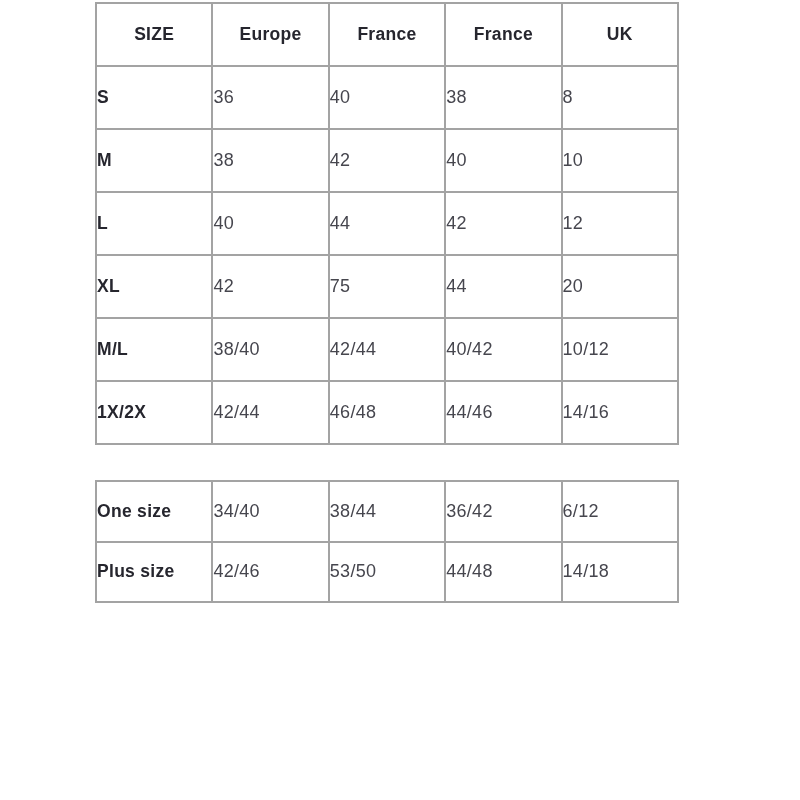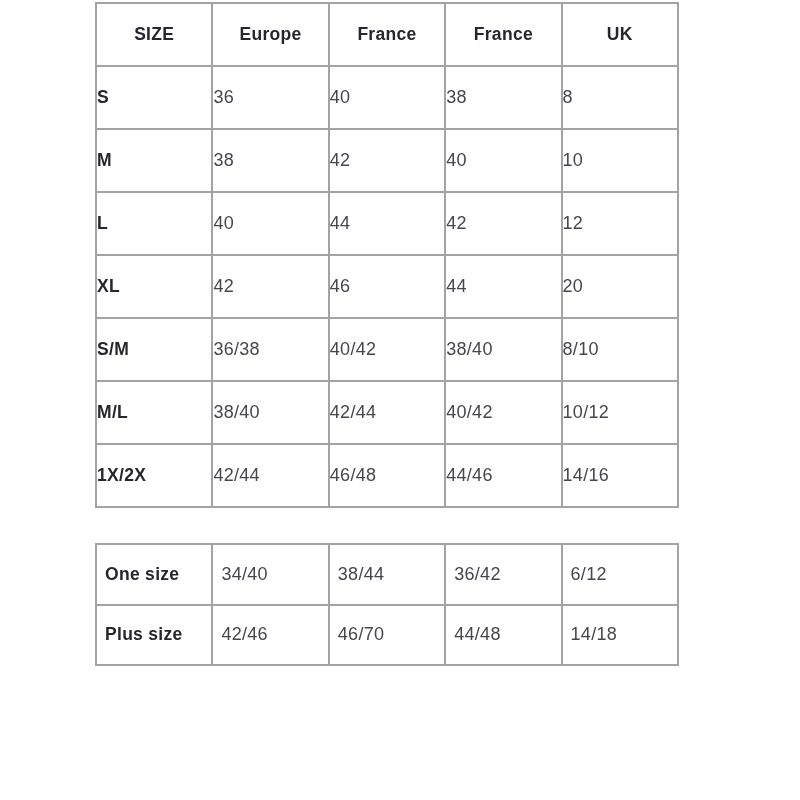--- a/index.html
+++ b/index.html
@@ -30,21 +30,21 @@
     letter-spacing: 0.3px;
     padding: 0;
     background: #ffffff;
   }
   th, td.b {
     font-weight: 700;
     color: #26262e;
     font-size: 17.5px;
   }
   .gap { height: 35px; }
-  table.t2 td { height: 58.5px; padding-left: 8px; }
+  table.t2 td { height: 58.5px; }
 </style>
 </head>
 <body>
 
 <div class="wrap">
 
   <table class="t1">
     <tbody>
         <tr>
       <th>SIZE</th>
@@ -70,30 +70,23 @@
     <tr>
       <td class="b">L</td>
       <td>40</td>
       <td>44</td>
       <td>42</td>
       <td>12</td>
     </tr>
     <tr>
       <td class="b">XL</td>
       <td>42</td>
-      <td>46</td>
+      <td>75</td>
       <td>44</td>
       <td>20</td>
-    </tr>
-    <tr>
-      <td class="b">S/M</td>
-      <td>36/38</td>
-      <td>40/42</td>
-      <td>38/40</td>
-      <td>8/10</td>
     </tr>
     <tr>
       <td class="b">M/L</td>
       <td>38/40</td>
       <td>42/44</td>
       <td>40/42</td>
       <td>10/12</td>
     </tr>
     <tr>
       <td class="b">1X/2X</td>
@@ -112,20 +105,20 @@
         <tr>
       <td class="b">One size</td>
       <td>34/40</td>
       <td>38/44</td>
       <td>36/42</td>
       <td>6/12</td>
     </tr>
     <tr>
       <td class="b">Plus size</td>
       <td>42/46</td>
-      <td>46/70</td>
+      <td>53/50</td>
       <td>44/48</td>
       <td>14/18</td>
     </tr>
   </tbody>
     </table>
 
 </div>
 
 </body></html>

